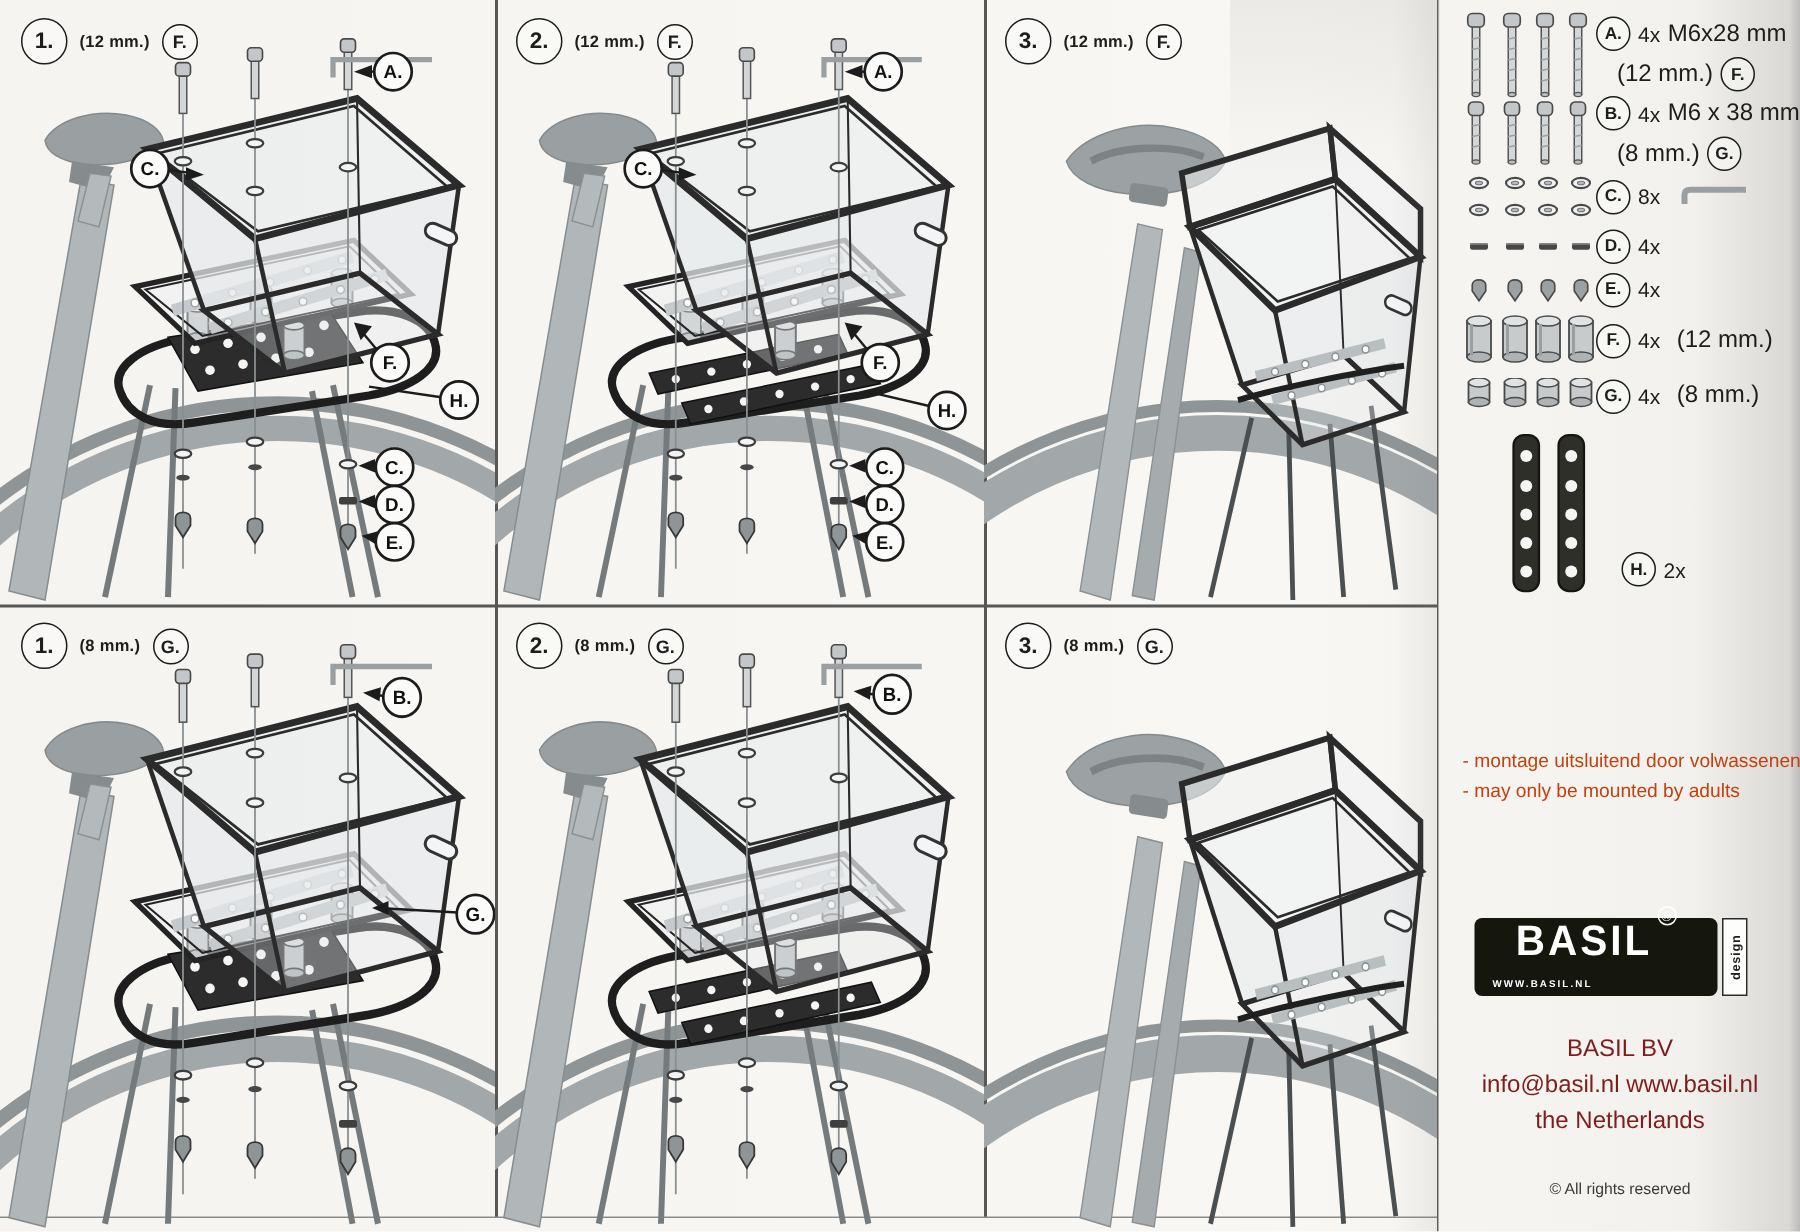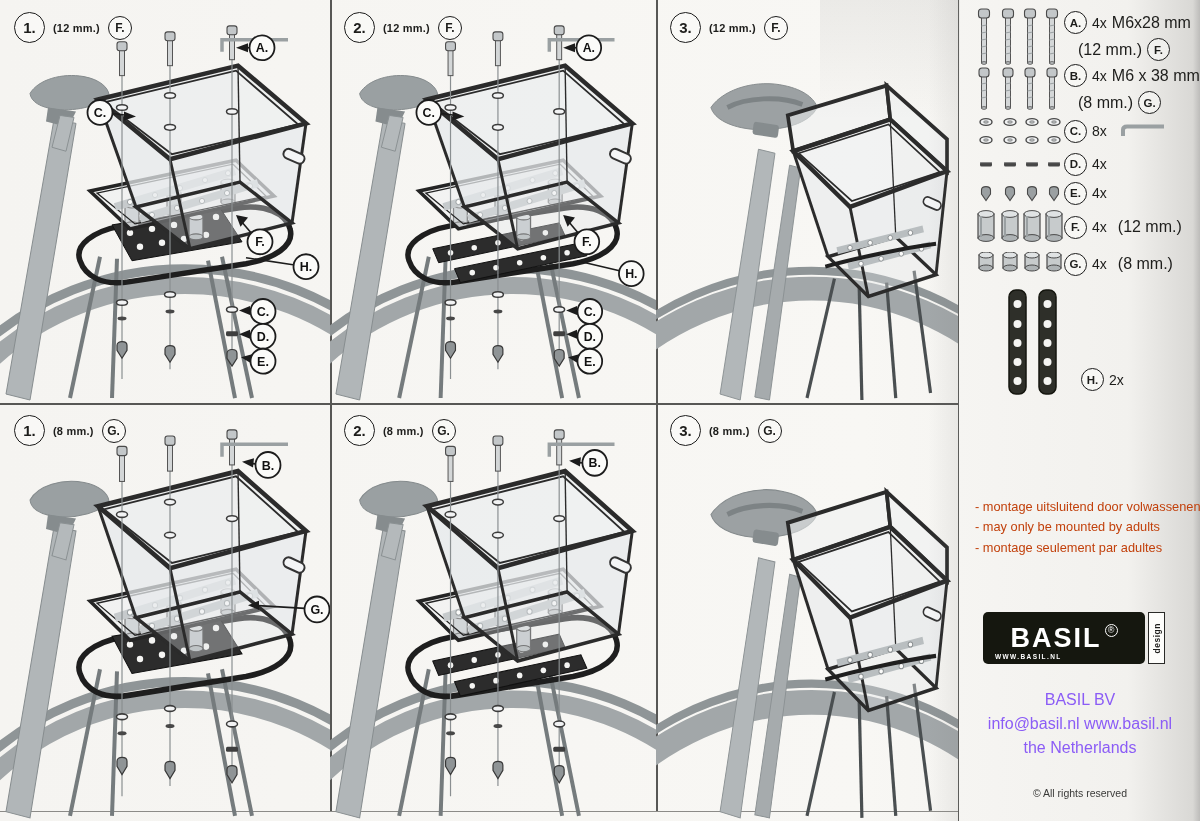--- a/index.html
+++ b/index.html
@@ -39,28 +39,28 @@
   .pline{display:flex;align-items:center;gap:5px;white-space:nowrap;}
   .qty{font-size:14px;font-weight:normal;}
   .spec{font-size:16px;font-weight:normal;}
   .lc{width:21px;height:21px;min-width:21px;border:1.5px solid #1c1c1c;border-radius:50%;
       display:inline-flex;align-items:center;justify-content:center;font-size:11.5px;font-weight:bold;
       background:rgba(251,251,249,.5);}
   .warn{position:absolute;top:497px;left:16px;font-size:12.8px;line-height:1.6;color:#c2410c;}
   
   .logo{position:absolute;top:612px;left:24px;display:flex;align-items:stretch;}
   .logo-box{width:162px;height:52px;background:#15170f;border-radius:5px;position:relative;
-    display:flex;align-items:center;justify-content:center;}
+    display:flex;align-items:flex-start;justify-content:center;}
   .logo-word{color:#fff;font-weight:bold;font-size:27px;letter-spacing:2px;transform:scaleY(1.05);}
   .logo-reg{color:#fff;font-size:9px;border:1px solid #fff;border-radius:50%;width:11px;height:11px;
     display:inline-flex;align-items:center;justify-content:center;margin-left:3px;transform:translateY(-8px);}
   .logo-url{position:absolute;left:12px;bottom:4px;color:#fff;font-size:6.5px;letter-spacing:1.4px;font-weight:bold;}
   .logo-design{width:15px;margin-left:3px;border:1px solid #2a2a28;display:flex;align-items:center;justify-content:center;background:#fdfdfb;}
   .logo-design span{writing-mode:vertical-rl;transform:rotate(180deg);font-size:8.5px;font-weight:bold;letter-spacing:.5px;color:#1d1d1b;}
-  .addr{position:absolute;top:688px;left:0;width:100%;text-align:center;font-size:16px;line-height:1.5;color:#8b5cf6;}
+  .addr{position:absolute;top:688px;left:0;width:100%;text-align:center;font-size:16px;line-height:1.5;color:#7f1d1d;}
   .copy{position:absolute;top:787px;left:0;width:100%;text-align:center;font-size:10.5px;color:#3a3a38;}
   
   .scan-shadow{position:absolute;top:0;left:928px;width:30px;height:821px;
     background:linear-gradient(90deg,rgba(120,120,118,0) 0%,rgba(120,120,118,.10) 100%);pointer-events:none;}
   .scan-top{position:absolute;top:0;left:820px;width:140px;height:120px;
     background:linear-gradient(180deg,rgba(140,140,138,.12),rgba(140,140,138,0));pointer-events:none;}
 </style>
 </head>
 <body>
 
@@ -615,21 +615,20 @@
       </svg>
     </div>
     <div class="plabel pline" style="position:absolute;top:368px;left:122px">
       <span class="lc">H.</span>
       <span class="qty">2x</span>
     </div>
 
     <div class="warn">
       <div>- montage uitsluitend door volwassenen</div>
       <div>- may only be mounted by adults</div>
-      <div>- montage seulement par adultes</div>
     </div>
 
     <div class="logo">
       <div class="logo-box">
         <span class="logo-word">BASIL</span>
         <span class="logo-reg">®</span>
         <span class="logo-url">WWW.BASIL.NL</span>
       </div>
       <div class="logo-design">
         <span>design</span>

